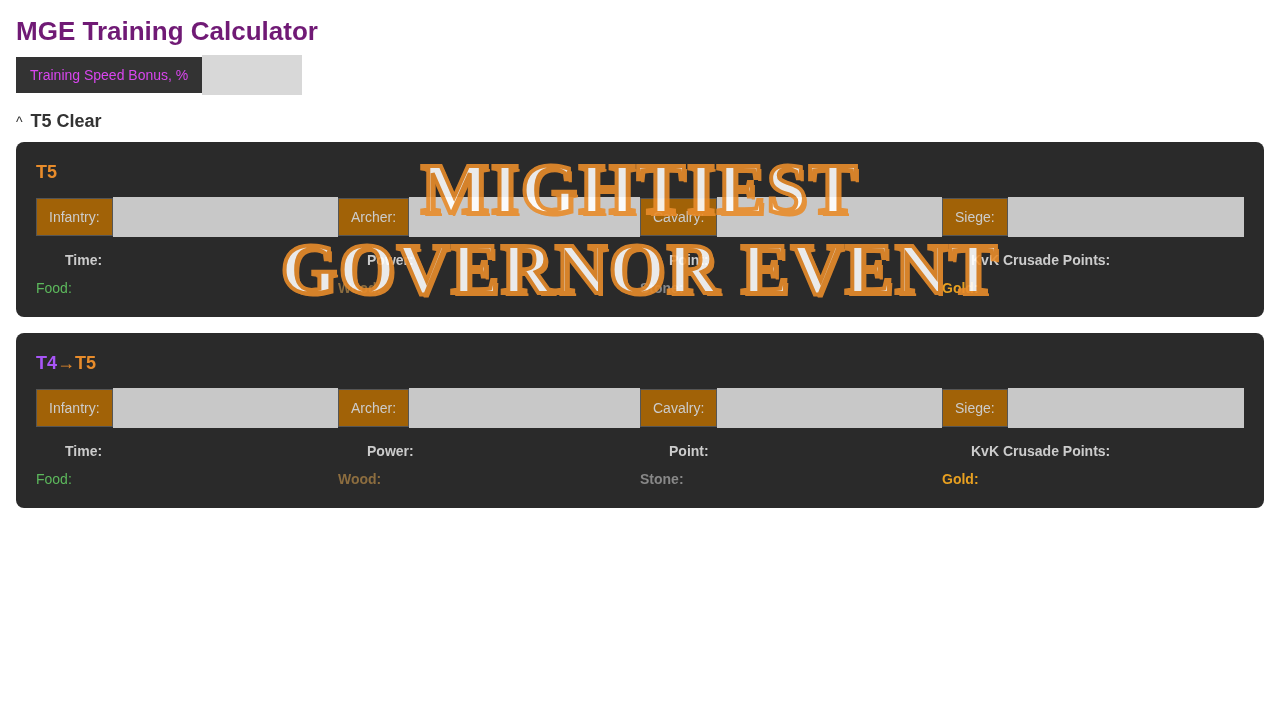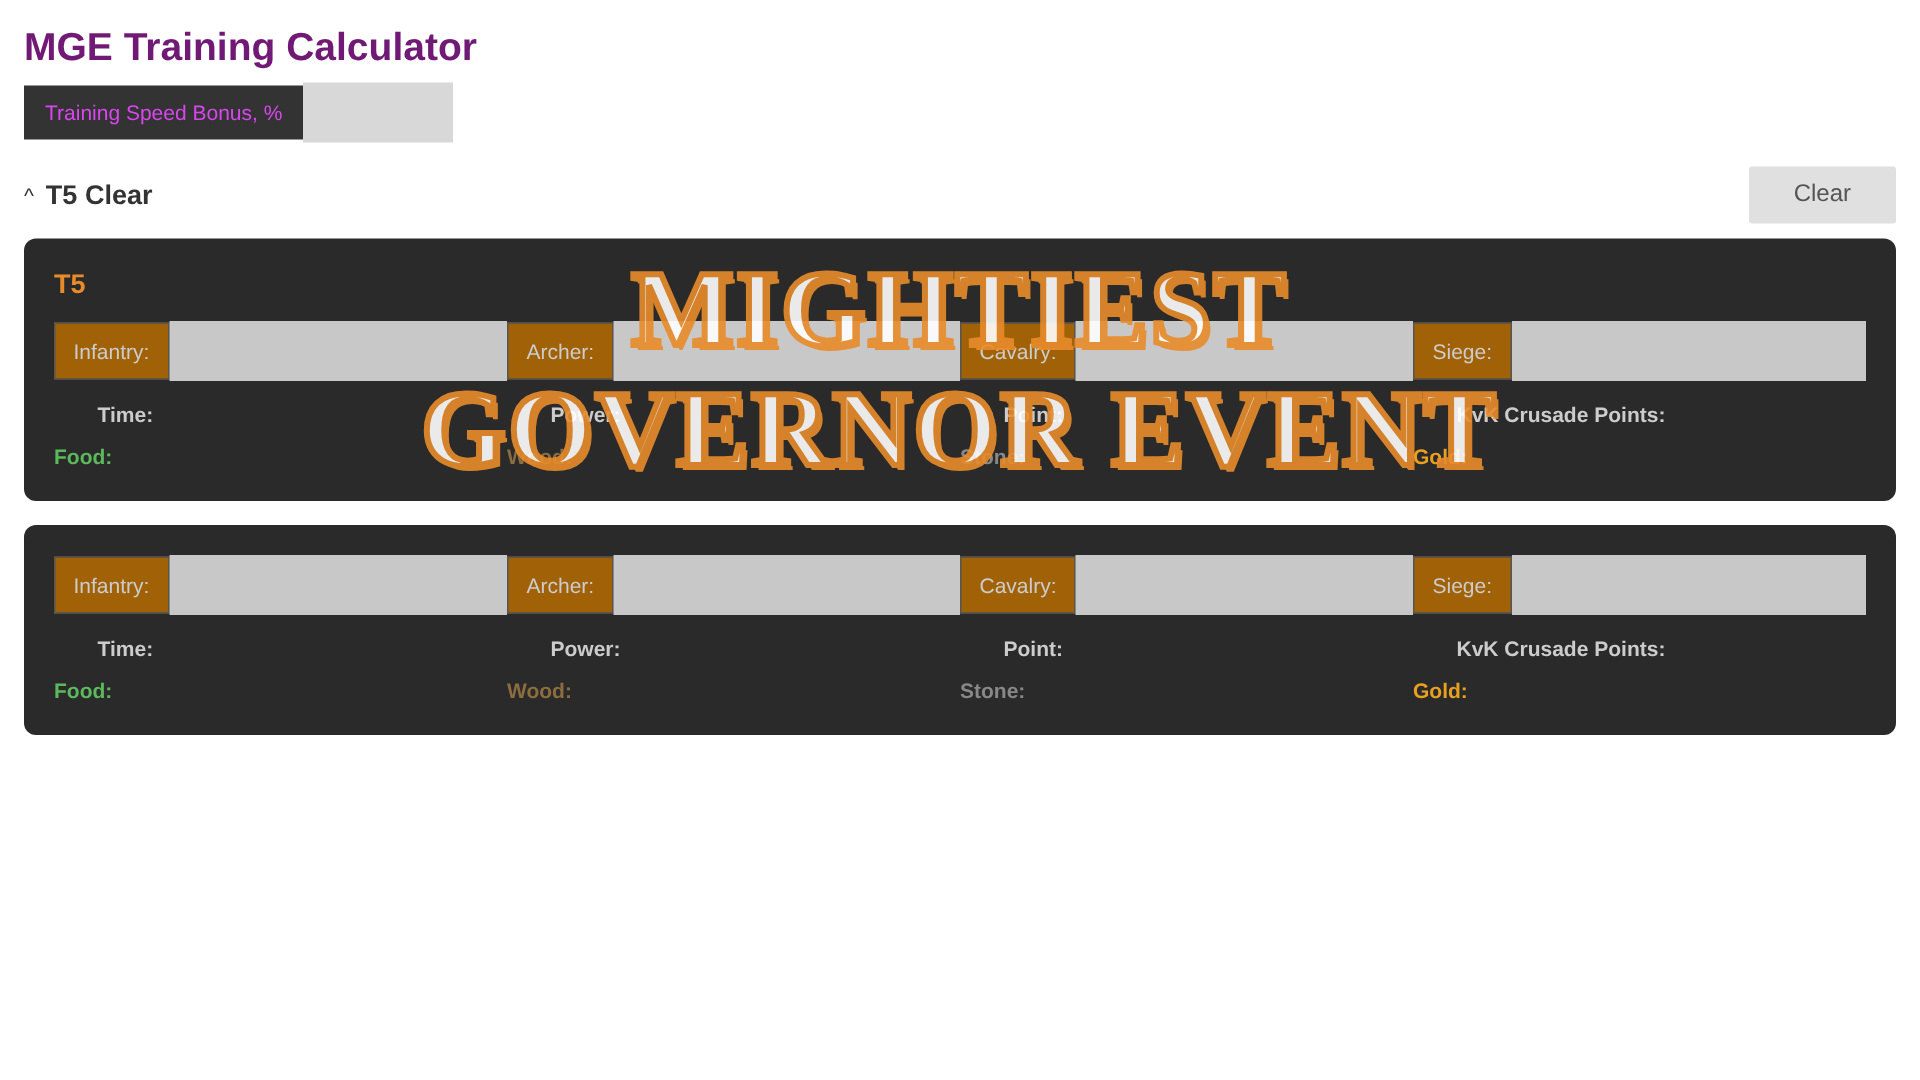--- a/index.html
+++ b/index.html
@@ -148,21 +148,21 @@
     }
 
     .resources-row {
       display: flex;
     }
 
     .resource-item {
       flex: 1;
     }
 
-    .resource-label-food { color: #5cb85c; font-size: 14px; font-weight: bold; }
+    .resource-label-food { color: #5cb85c; font-size: 14px; font-weight: normal; }
     .resource-label-wood { color: #8c6d3f; font-size: 14px; font-weight: bold; }
     .resource-label-stone { color: #888; font-size: 14px; font-weight: bold; }
     .resource-label-gold { color: #e8a020; font-size: 14px; font-weight: bold; }
 
     .resource-value {
       font-size: 14px;
       color: #aaa;
     }
 
     
@@ -203,21 +203,20 @@
 <div class="training-speed-row">
   <span class="training-speed-label">Training Speed Bonus, %</span>
   <input class="training-speed-input" type="number" style="">
 </div>
 
 <div class="section-header">
   <div class="section-title-row">
     <span class="chevron-icon">^</span>
     <span class="section-title">T5 Clear</span>
   </div>
-  <button class="clear-button">Clear</button>
 </div>
 
 <div class="card">
   <div class="card-title card-title-t5">T5</div>
 
   <div class="inputs-row">
     <div class="input-group">
       <span class="input-label">Infantry:</span>
       <input class="input-field" type="number" style="">
     </div>
@@ -274,20 +273,23 @@
   </div>
 
   <div class="watermark-overlay">
     <div class="watermark-text">
       Rise of Kingdoms MGE Mightiest<br>Governor Event Calculator
     </div>
   </div>
 </div>
 
 <div class="card">
+  <div class="card-title">
+    <span class="card-title-t4">T4</span><span class="card-title-arrow">→</span><span class="card-title-t5b">T5</span>
+  </div>
 
   <div class="inputs-row">
     <div class="input-group">
       <span class="input-label">Infantry:</span>
       <input class="input-field" type="number" style="">
     </div>
     <div class="input-group">
       <span class="input-label">Archer:</span>
       <input class="input-field" type="number" style="">
     </div>

